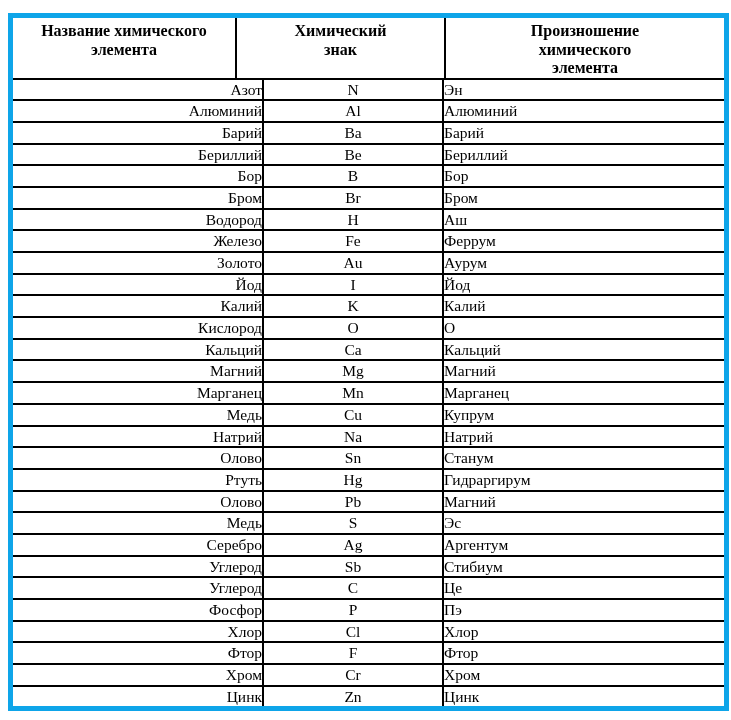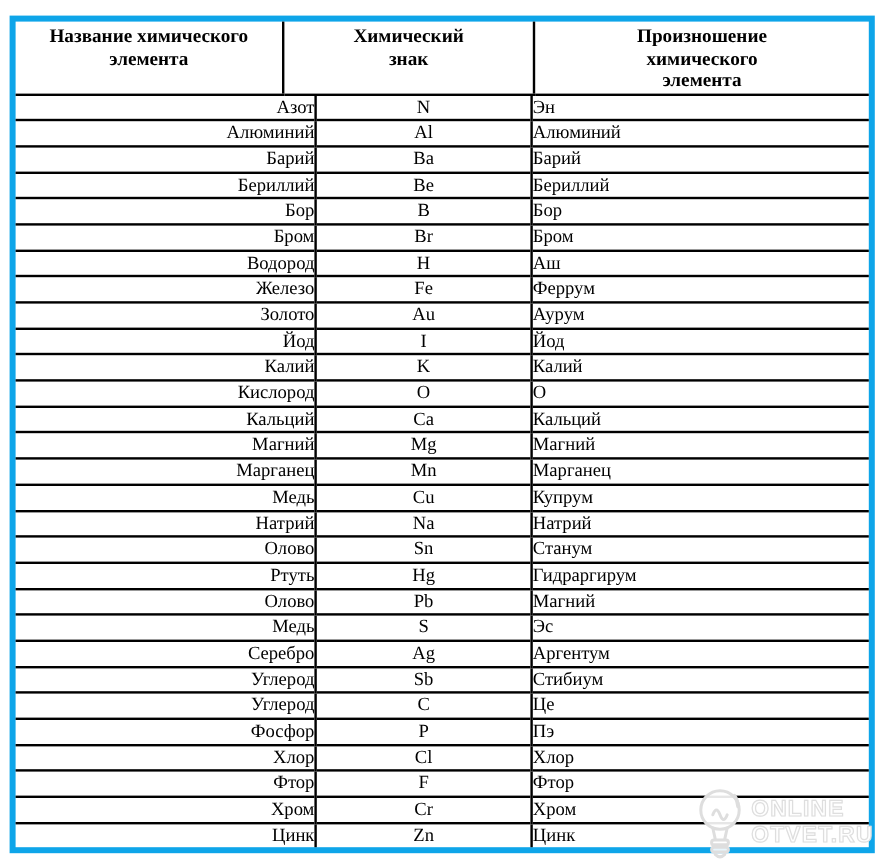--- a/index.html
+++ b/index.html
@@ -266,31 +266,14 @@
           <tr>
             <td class="cell-name">Цинк</td>
             <td class="cell-symbol">Zn</td>
             <td class="cell-pron">Цинк</td>
           </tr>
         </tbody>
     </table>
 
   </div>
 
-  <div class="watermark">
-    <svg width="46" height="66" viewBox="0 0 46 66">
-      <g fill="rgba(255,255,255,0.9)" stroke="#dedede" stroke-width="2.5" stroke-linecap="round">
-        <circle cx="22" cy="22" r="16"></circle>
-        <path d="M34 10 a16 16 0 0 1 3 9" fill="none" stroke-width="3"></path>
-        <path d="M16 26 q3 -8 6 0 q3 8 6 0" fill="none"></path>
-        <path d="M16 37 L18 46 M28 37 L26 46" fill="none"></path>
-        <rect x="15" y="47" width="14" height="4" rx="2"></rect>
-        <rect x="15" y="53" width="14" height="4" rx="2"></rect>
-        <path d="M18 59 q4 4 8 0" fill="none"></path>
-      </g>
-    </svg>
-    <div class="wm-text">
-      <div>ONLINE</div>
-      <div>OTVET.RU</div>
-    </div>
-  </div>
 
 </div>
 
 </body></html>

